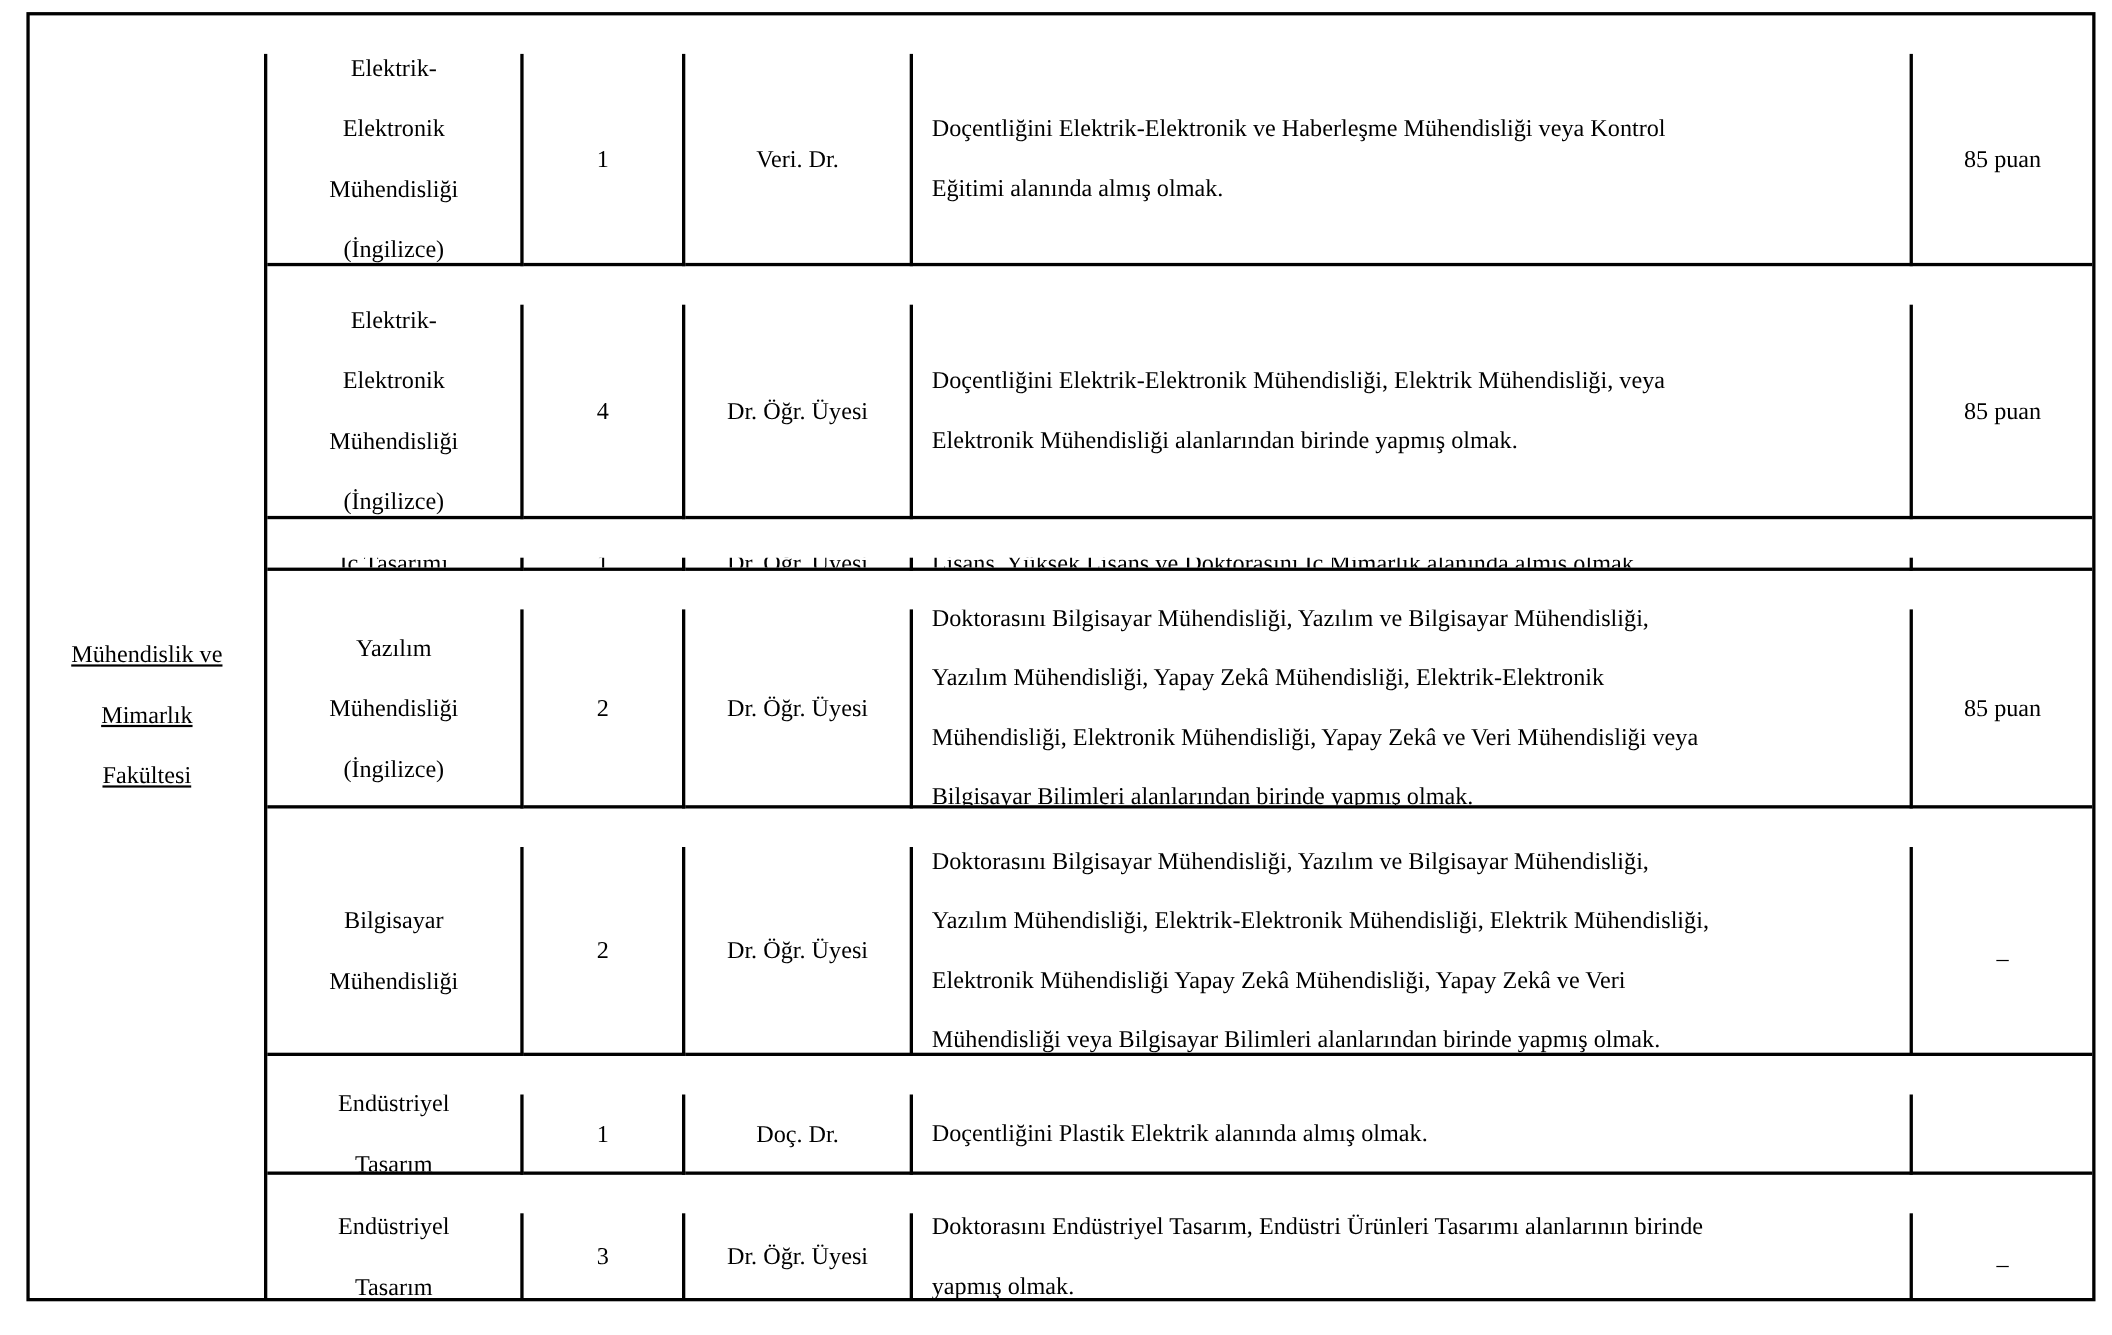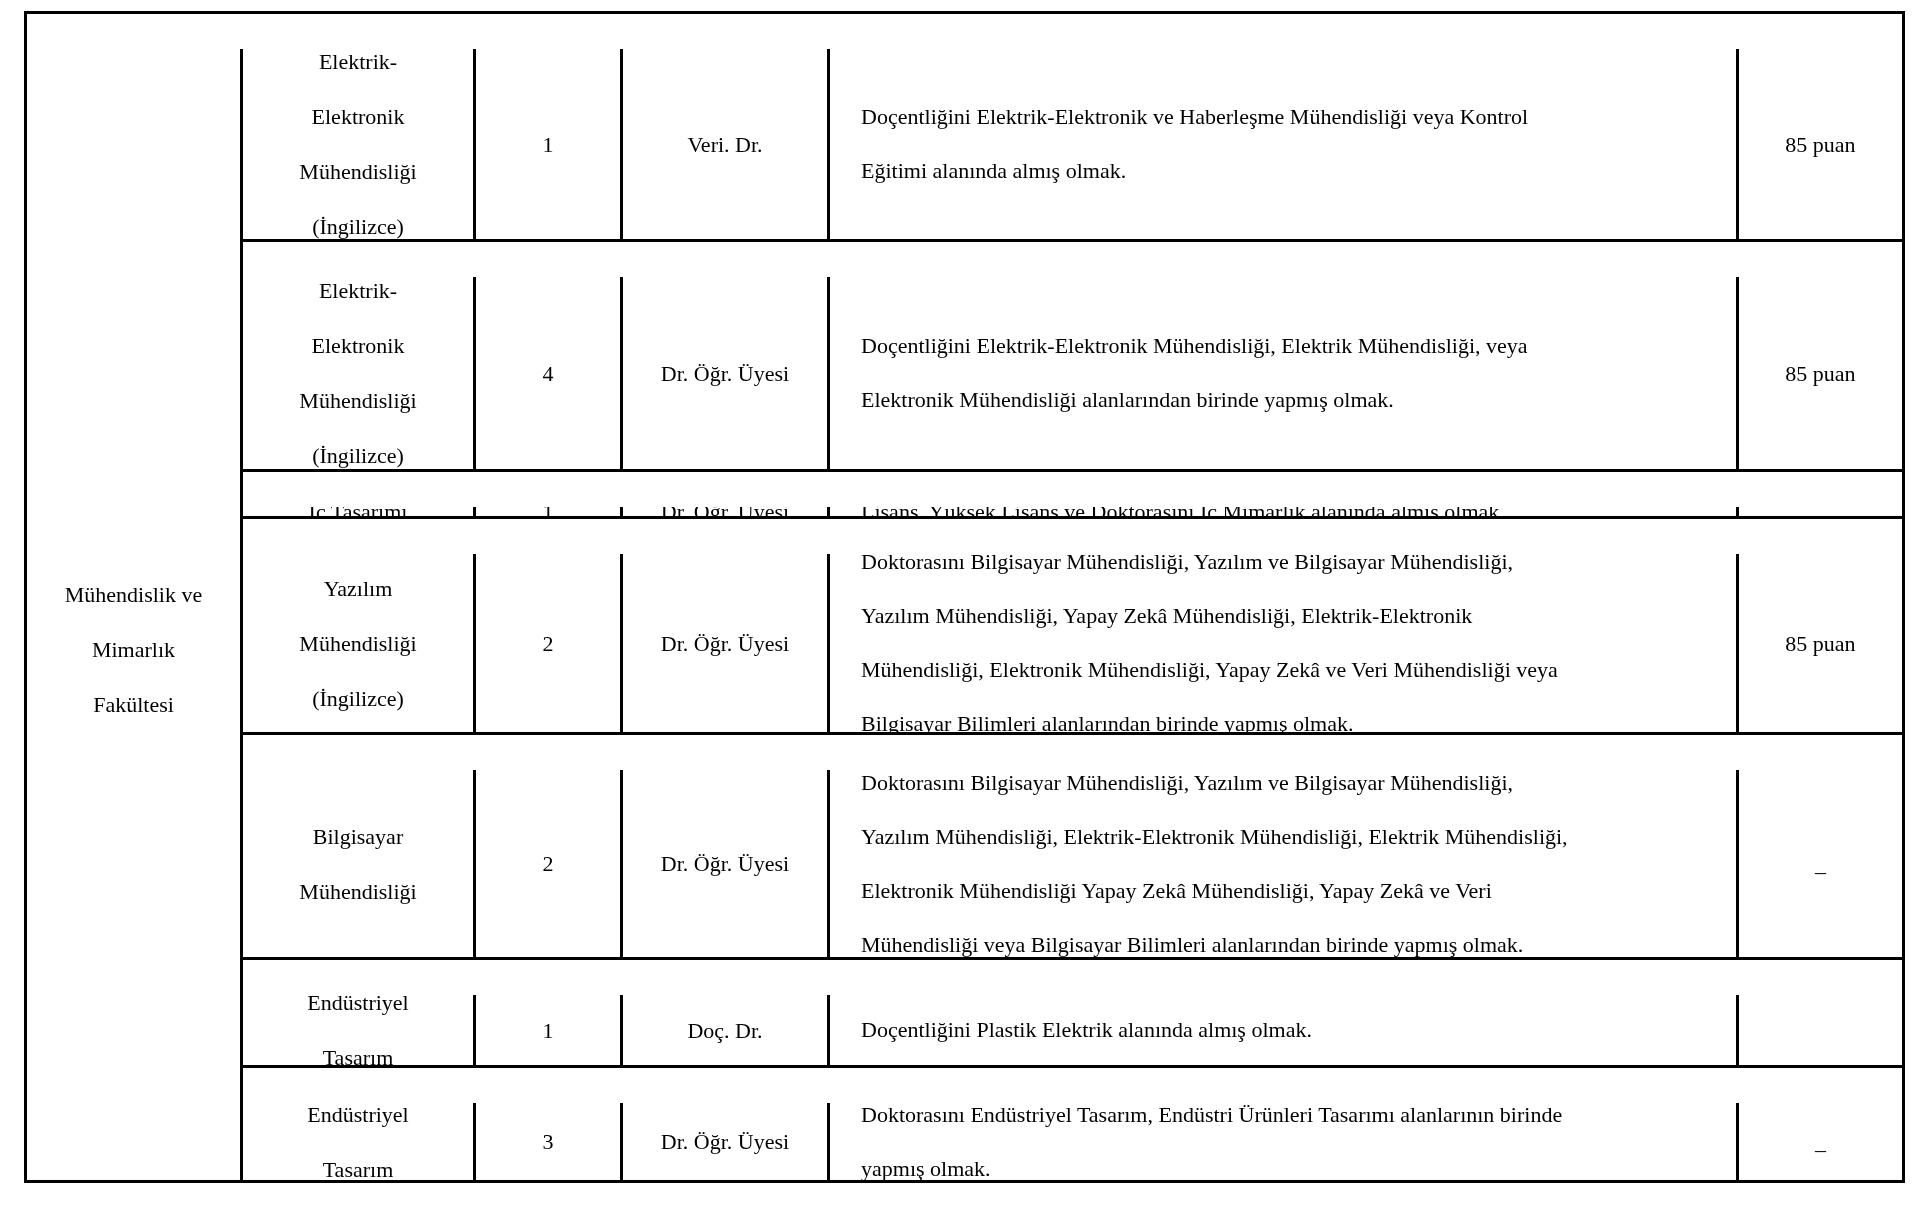--- a/index.html
+++ b/index.html
@@ -37,25 +37,26 @@
     white-space: pre-line;
     font-size: 22px;
     line-height: 55px;
     overflow: hidden;
     margin-top: 35px;
   }
   .faculty {
     grid-column: 1;
     grid-row: 1 / span 7;
     padding-top: 70px;
+    text-decoration: underline;
   }
   .req {
     justify-content: flex-start;
     text-align: left;
-    padding-left: 31px;
+    padding-left: 17px;
     padding-right: 12px;
     line-height: 54px;
   }
   .pts { border-right: none; text-align: center; }
   .no-bb { border-bottom: none; }
 </style>
 </head>
 <body>
 
 <div class="page">

